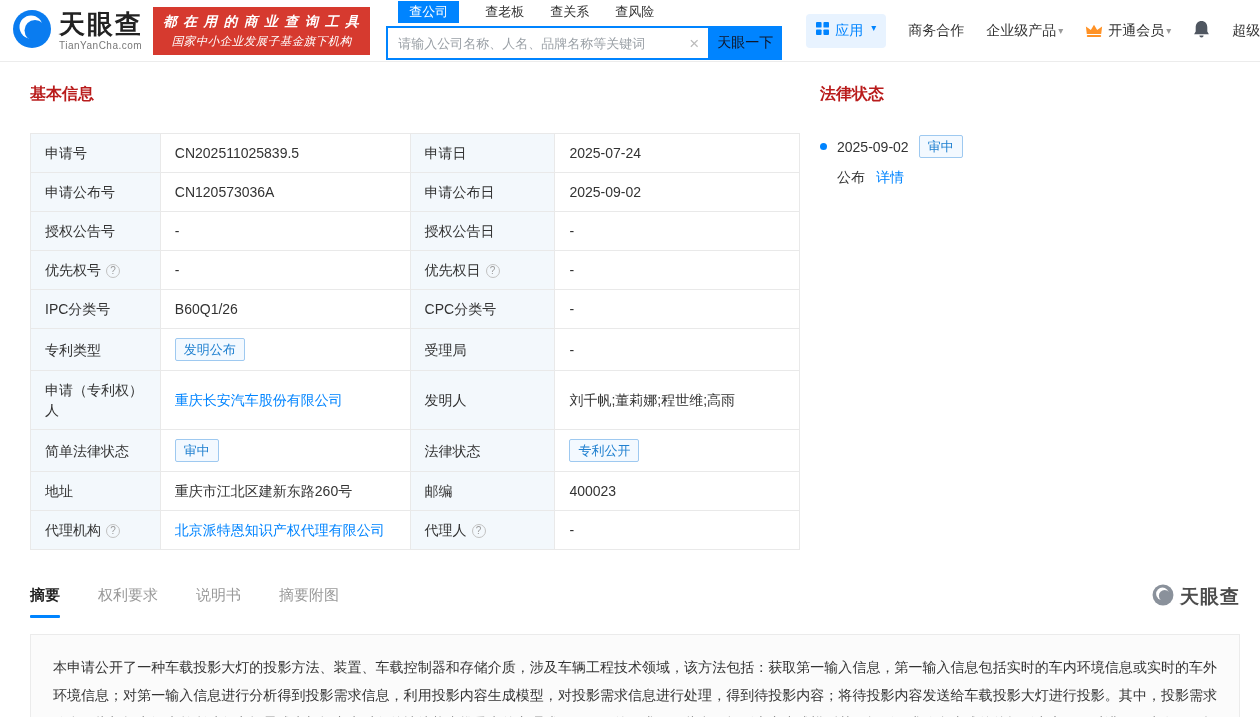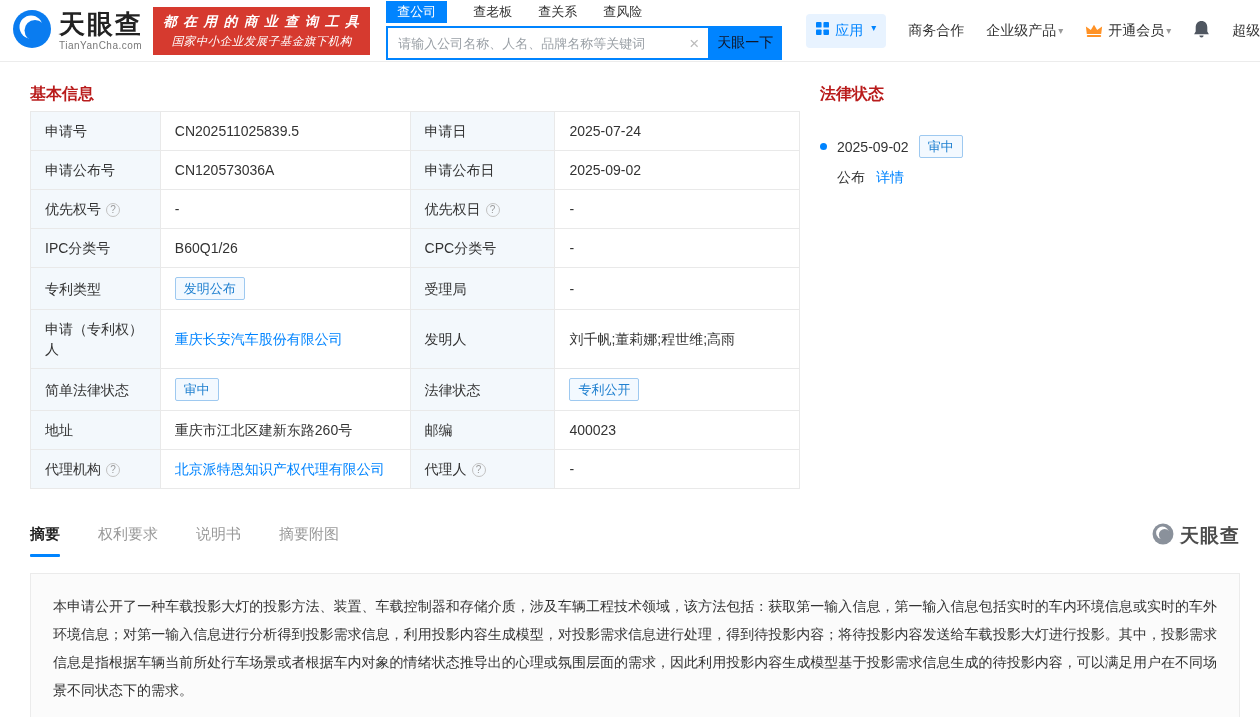--- a/index.html
+++ b/index.html
@@ -26,21 +26,21 @@
   .banner {
     margin-left: 10px; background: #d63a2f; color: #fff;
     padding: 6px 10px; text-align: center; flex: 0 0 auto; font-style: italic;
   }
   .banner-l1 { font-size: 13.5px; font-weight: 700; letter-spacing: 1.5px; }
   .banner-l2 { font-size: 11.5px; margin-top: 3px; letter-spacing: .5px; }
 
   .search-area { margin-left: 16px; flex: 0 0 auto; }
   .search-tabs { display: flex; align-items: center; gap: 26px; font-size: 13px; height: 22px; }
   .search-tab { color: #333; cursor: pointer; }
-  .search-tab.active { background: #0084ff; color: #fff; padding: 2px 11px; }
+  .search-tab.active { background: #0084ff; color: #fff; padding: 2px 11px; margin-left: 12px; }
   .search-row { display: flex; margin-top: 3px; }
   .search-input-wrap { position: relative; }
   .search-input {
     width: 322px; height: 34px; border: 2px solid #0084ff; border-right: none;
     padding: 0 30px 0 10px; font-size: 13px; color: #333; outline: none;
     font-family: inherit;
   }
   .search-input::placeholder { color: #9aa0a6; }
   .search-clear {
     position: absolute; right: 9px; top: 50%; transform: translateY(-50%);
@@ -61,21 +61,21 @@
   .apps-chip .caret { color: #0084ff; }
   .nav-item { color: #333; cursor: pointer; display: flex; align-items: center; }
   .bell-btn { display: flex; align-items: center; cursor: pointer; }
   .nav-risk { color: #333; cursor: pointer; }
 
   
   .content { display: flex; align-items: flex-start; padding: 22px 20px 0 30px; }
   .section-title { font-size: 16px; font-weight: 700; color: #b91c1c; }
 
   .left-col { width: 770px; flex: 0 0 auto; }
-  .info-table { border-collapse: collapse; width: 770px; font-size: 14px; margin-top: 6px; }
+  .info-table { border-collapse: collapse; width: 770px; font-size: 14px; margin-top: 28px; }
   .info-table td { border: 1px solid #e9e9e9; padding: 9px 14px; line-height: 20px; vertical-align: middle; }
   .info-table td.lbl { background: #f3f8fc; color: #333; }
   .tag {
     display: inline-block; border: 1px solid #9ec9f0; color: #2080d0; background: #f3f9ff;
     padding: 1px 8px; font-size: 13px; line-height: 19px; border-radius: 2px;
   }
   a.lnk { color: #0084ff; text-decoration: none; cursor: pointer; }
   .help {
     display: inline-flex; align-items: center; justify-content: center;
     width: 14px; height: 14px; border: 1px solid #c2c2c2; border-radius: 50%;
@@ -214,20 +214,26 @@
             <td class="lbl">申请日</td>
             <td>2025-07-24</td>
           </tr>
           <tr>
             <td class="lbl">申请公布号</td>
             <td>CN120573036A</td>
             <td class="lbl">申请公布日</td>
             <td>2025-09-02</td>
           </tr>
           <tr>
+            <td class="lbl">授权公告号</td>
+            <td>-</td>
+            <td class="lbl">授权公告日</td>
+            <td>-</td>
+          </tr>
+          <tr>
             <td class="lbl">
               <span>优先权号</span><span class="help">?</span>
             </td>
             <td>-</td>
             <td class="lbl">
               <span>优先权日</span><span class="help">?</span>
             </td>
             <td>-</td>
           </tr>
           <tr>

